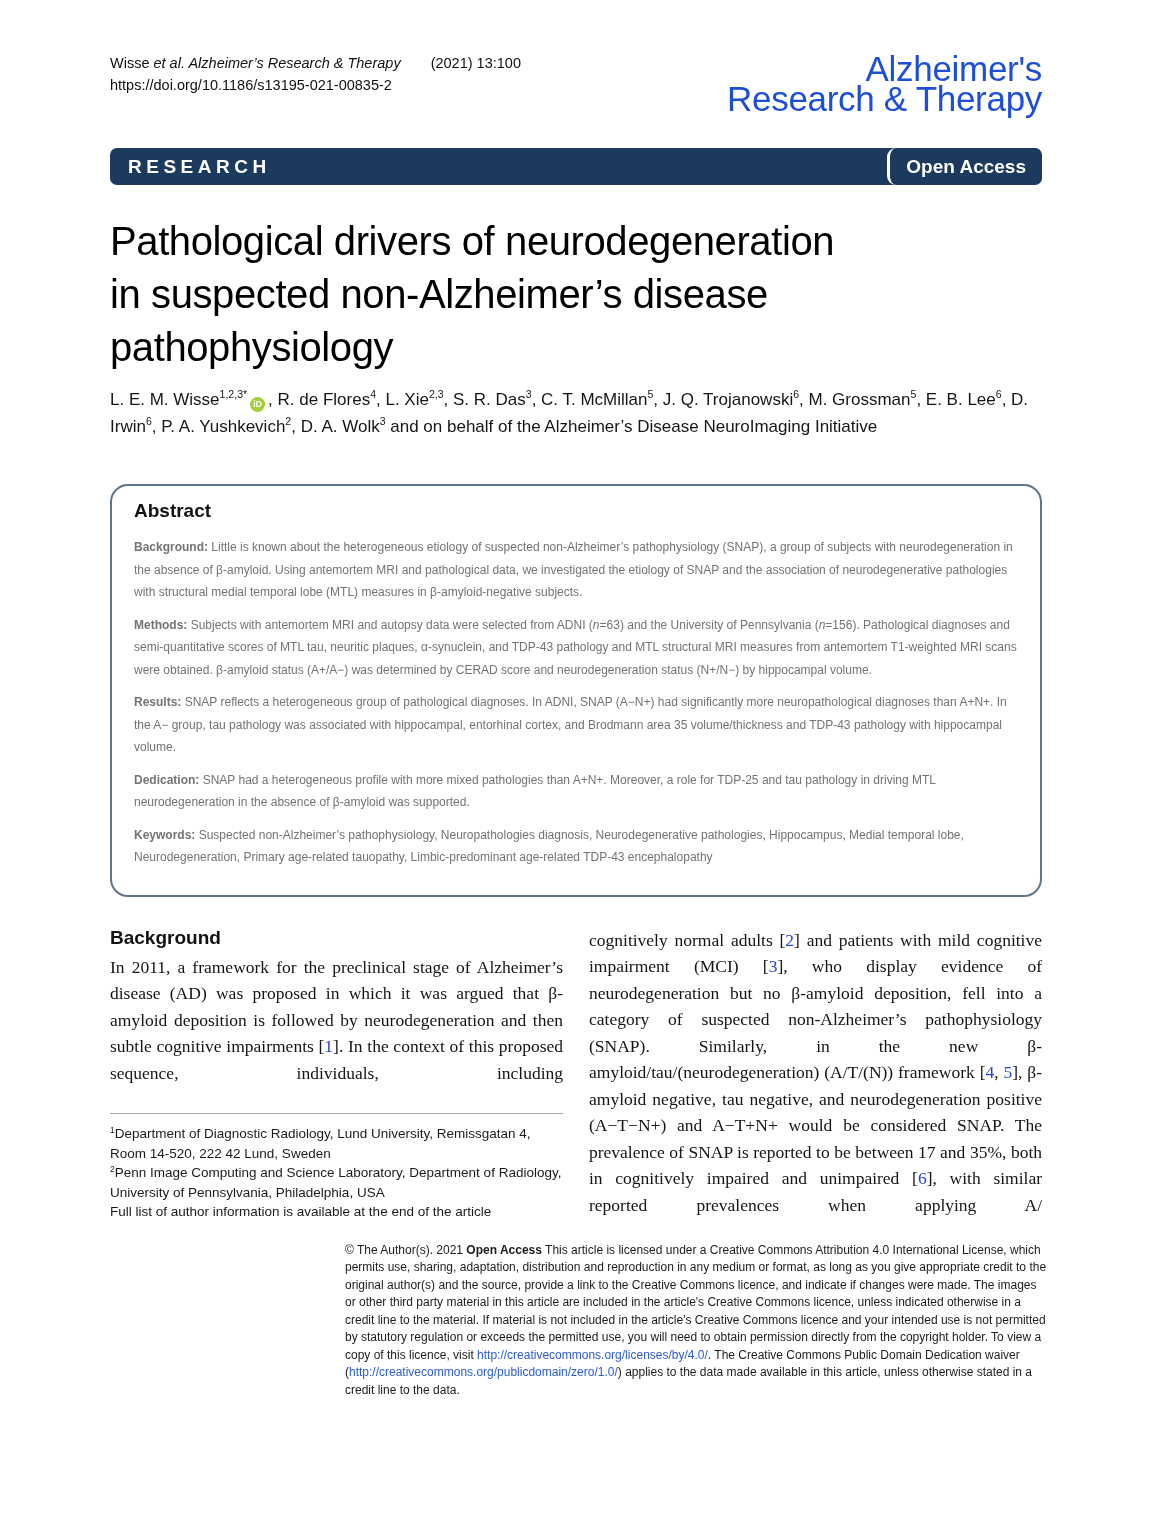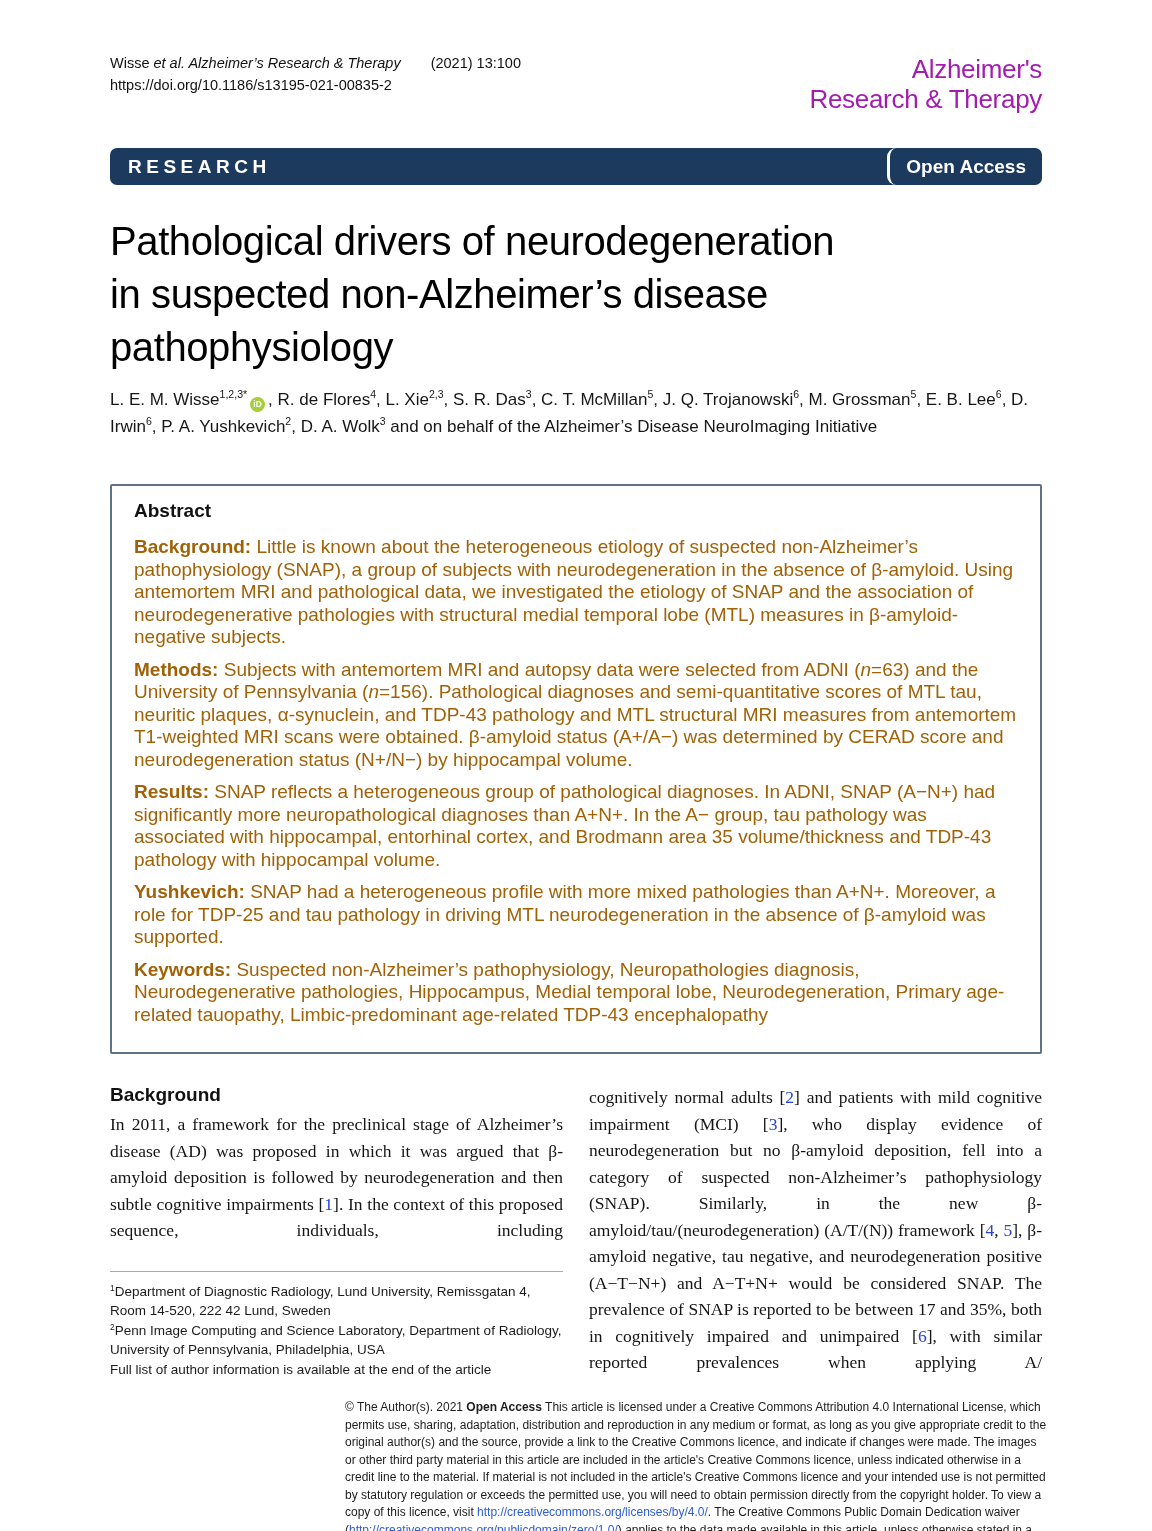--- a/index.html
+++ b/index.html
@@ -21,21 +21,21 @@
   .b{font-weight:700;}
   .i{font-style:italic;}
   .link{color:var(--link);}
   .cite{color:var(--cite);}
 
   
   .top{display:flex;justify-content:space-between;align-items:flex-start;}
   .cite-block{font-size:14.5px;line-height:22px;color:#111;}
   .cite-block .issue{margin-left:30px;}
   .journal-name{
-    text-align:right;font-size:26px;line-height:30px;color:#a21caf;
+    text-align:right;font-size:35px;line-height:30px;color:#1d4ed8;
     font-weight:400;letter-spacing:-0.3px;margin-top:2px;
   }
 
   
   .banner{
     margin-top:34px;height:37px;background:var(--navy);border-radius:7px;
     display:flex;align-items:center;justify-content:space-between;
     padding-left:18px;overflow:hidden;gap:8px;
   }
   .banner .research{
@@ -55,28 +55,28 @@
   .authors{margin-top:12px;font-size:17px;line-height:27px;color:#161616;}
   .orcid{
     display:inline-flex;width:15px;height:15px;border-radius:50%;
     background:var(--orcid);color:#fff;font-size:8.5px;font-weight:700;
     align-items:center;justify-content:center;margin:0 3px;
     transform:translateY(2px);
   }
 
   
   .abstract-box{
-    margin-top:44px;border:2px solid var(--border);border-radius:2px;
+    margin-top:44px;border:2px solid var(--border);border-radius:18px;
     padding:14px 22px 16px 22px;
   }
   .abstract-box h2{
     margin:0 0 14px 0;font-size:19px;font-weight:700;color:#111;
   }
   .abstract-box p{
-    margin:10px 0;font-size:19px;line-height:22.5px;color:#a16207;
+    margin:10px 0;font-size:12px;line-height:22.5px;color:#737373;
   }
 
   
   .columns{margin-top:30px;display:flex;gap:26px;}
   .col{width:453px;}
   .col h3{margin:0 0 5px 0;font-size:19px;font-weight:700;color:#111;}
   .serif{
     font-family:"Liberation Serif",serif;font-size:17.5px;line-height:26.5px;
     text-align:justify;text-align-last:justify;margin:0;color:#141414;
   }
@@ -119,21 +119,21 @@
     <div>pathophysiology</div>
   </h1>
 
   <div class="authors"><span>L. E. M. Wisse</span><sup>1,2,3*</sup><span class="orcid">iD</span><span>, R. de Flores</span><sup>4</sup><span>, L. Xie</span><sup>2,3</sup><span>, S. R. Das</span><sup>3</sup><span>, C. T. McMillan</span><sup>5</sup><span>, J. Q. Trojanowski</span><sup>6</sup><span>, M. Grossman</span><sup>5</sup><span>, E. B. Lee</span><sup>6</sup><span>, D. Irwin</span><sup>6</sup><span>, P. A. Yushkevich</span><sup>2</sup><span>, D. A. Wolk</span><sup>3</sup><span> and on behalf of the Alzheimer’s Disease NeuroImaging Initiative</span></div>
 
   <section class="abstract-box">
     <h2>Abstract</h2>
     <p><span class="b">Background: </span><span>Little is known about the heterogeneous etiology of suspected non-Alzheimer’s pathophysiology (SNAP), a group of subjects with neurodegeneration in the absence of β-amyloid. Using antemortem MRI and pathological data, we investigated the etiology of SNAP and the association of neurodegenerative pathologies with structural medial temporal lobe (MTL) measures in β-amyloid-negative subjects.</span></p>
     <p><span class="b">Methods: </span><span>Subjects with antemortem MRI and autopsy data were selected from ADNI (</span><span class="i">n</span><span>=63) and the University of Pennsylvania (</span><span class="i">n</span><span>=156). Pathological diagnoses and semi-quantitative scores of MTL tau, neuritic plaques, α-synuclein, and TDP-43 pathology and MTL structural MRI measures from antemortem T1-weighted MRI scans were obtained. β-amyloid status (A+/A−) was determined by CERAD score and neurodegeneration status (N+/N−) by hippocampal volume.</span></p>
     <p><span class="b">Results: </span><span>SNAP reflects a heterogeneous group of pathological diagnoses. In ADNI, SNAP (A−N+) had significantly more neuropathological diagnoses than A+N+. In the A− group, tau pathology was associated with hippocampal, entorhinal cortex, and Brodmann area 35 volume/thickness and TDP-43 pathology with hippocampal volume.</span></p>
-    <p><span class="b">Yushkevich: </span><span>SNAP had a heterogeneous profile with more mixed pathologies than A+N+. Moreover, a role for TDP-25 and tau pathology in driving MTL neurodegeneration in the absence of β-amyloid was supported.</span></p>
+    <p><span class="b">Dedication: </span><span>SNAP had a heterogeneous profile with more mixed pathologies than A+N+. Moreover, a role for TDP-25 and tau pathology in driving MTL neurodegeneration in the absence of β-amyloid was supported.</span></p>
     <p><span class="b">Keywords: </span><span>Suspected non-Alzheimer’s pathophysiology, Neuropathologies diagnosis, Neurodegenerative pathologies, Hippocampus, Medial temporal lobe, Neurodegeneration, Primary age-related tauopathy, Limbic-predominant age-related TDP-43 encephalopathy</span></p>
   </section>
 
   <div class="columns">
     <div class="col">
       <h3>Background</h3>
       <p class="serif"><span>In 2011, a framework for the preclinical stage of Alzheimer’s disease (AD) was proposed in which it was argued that β-amyloid deposition is followed by neurodegeneration and then subtle cognitive impairments [</span><span class="cite">1</span><span>]. In the context of this proposed sequence, individuals, including</span></p>
       <hr class="foot-rule">
       <div class="footnotes">
         <div><sup>1</sup><span>Department of Diagnostic Radiology, Lund University, Remissgatan 4, Room 14-520, 222 42 Lund, Sweden</span></div>

